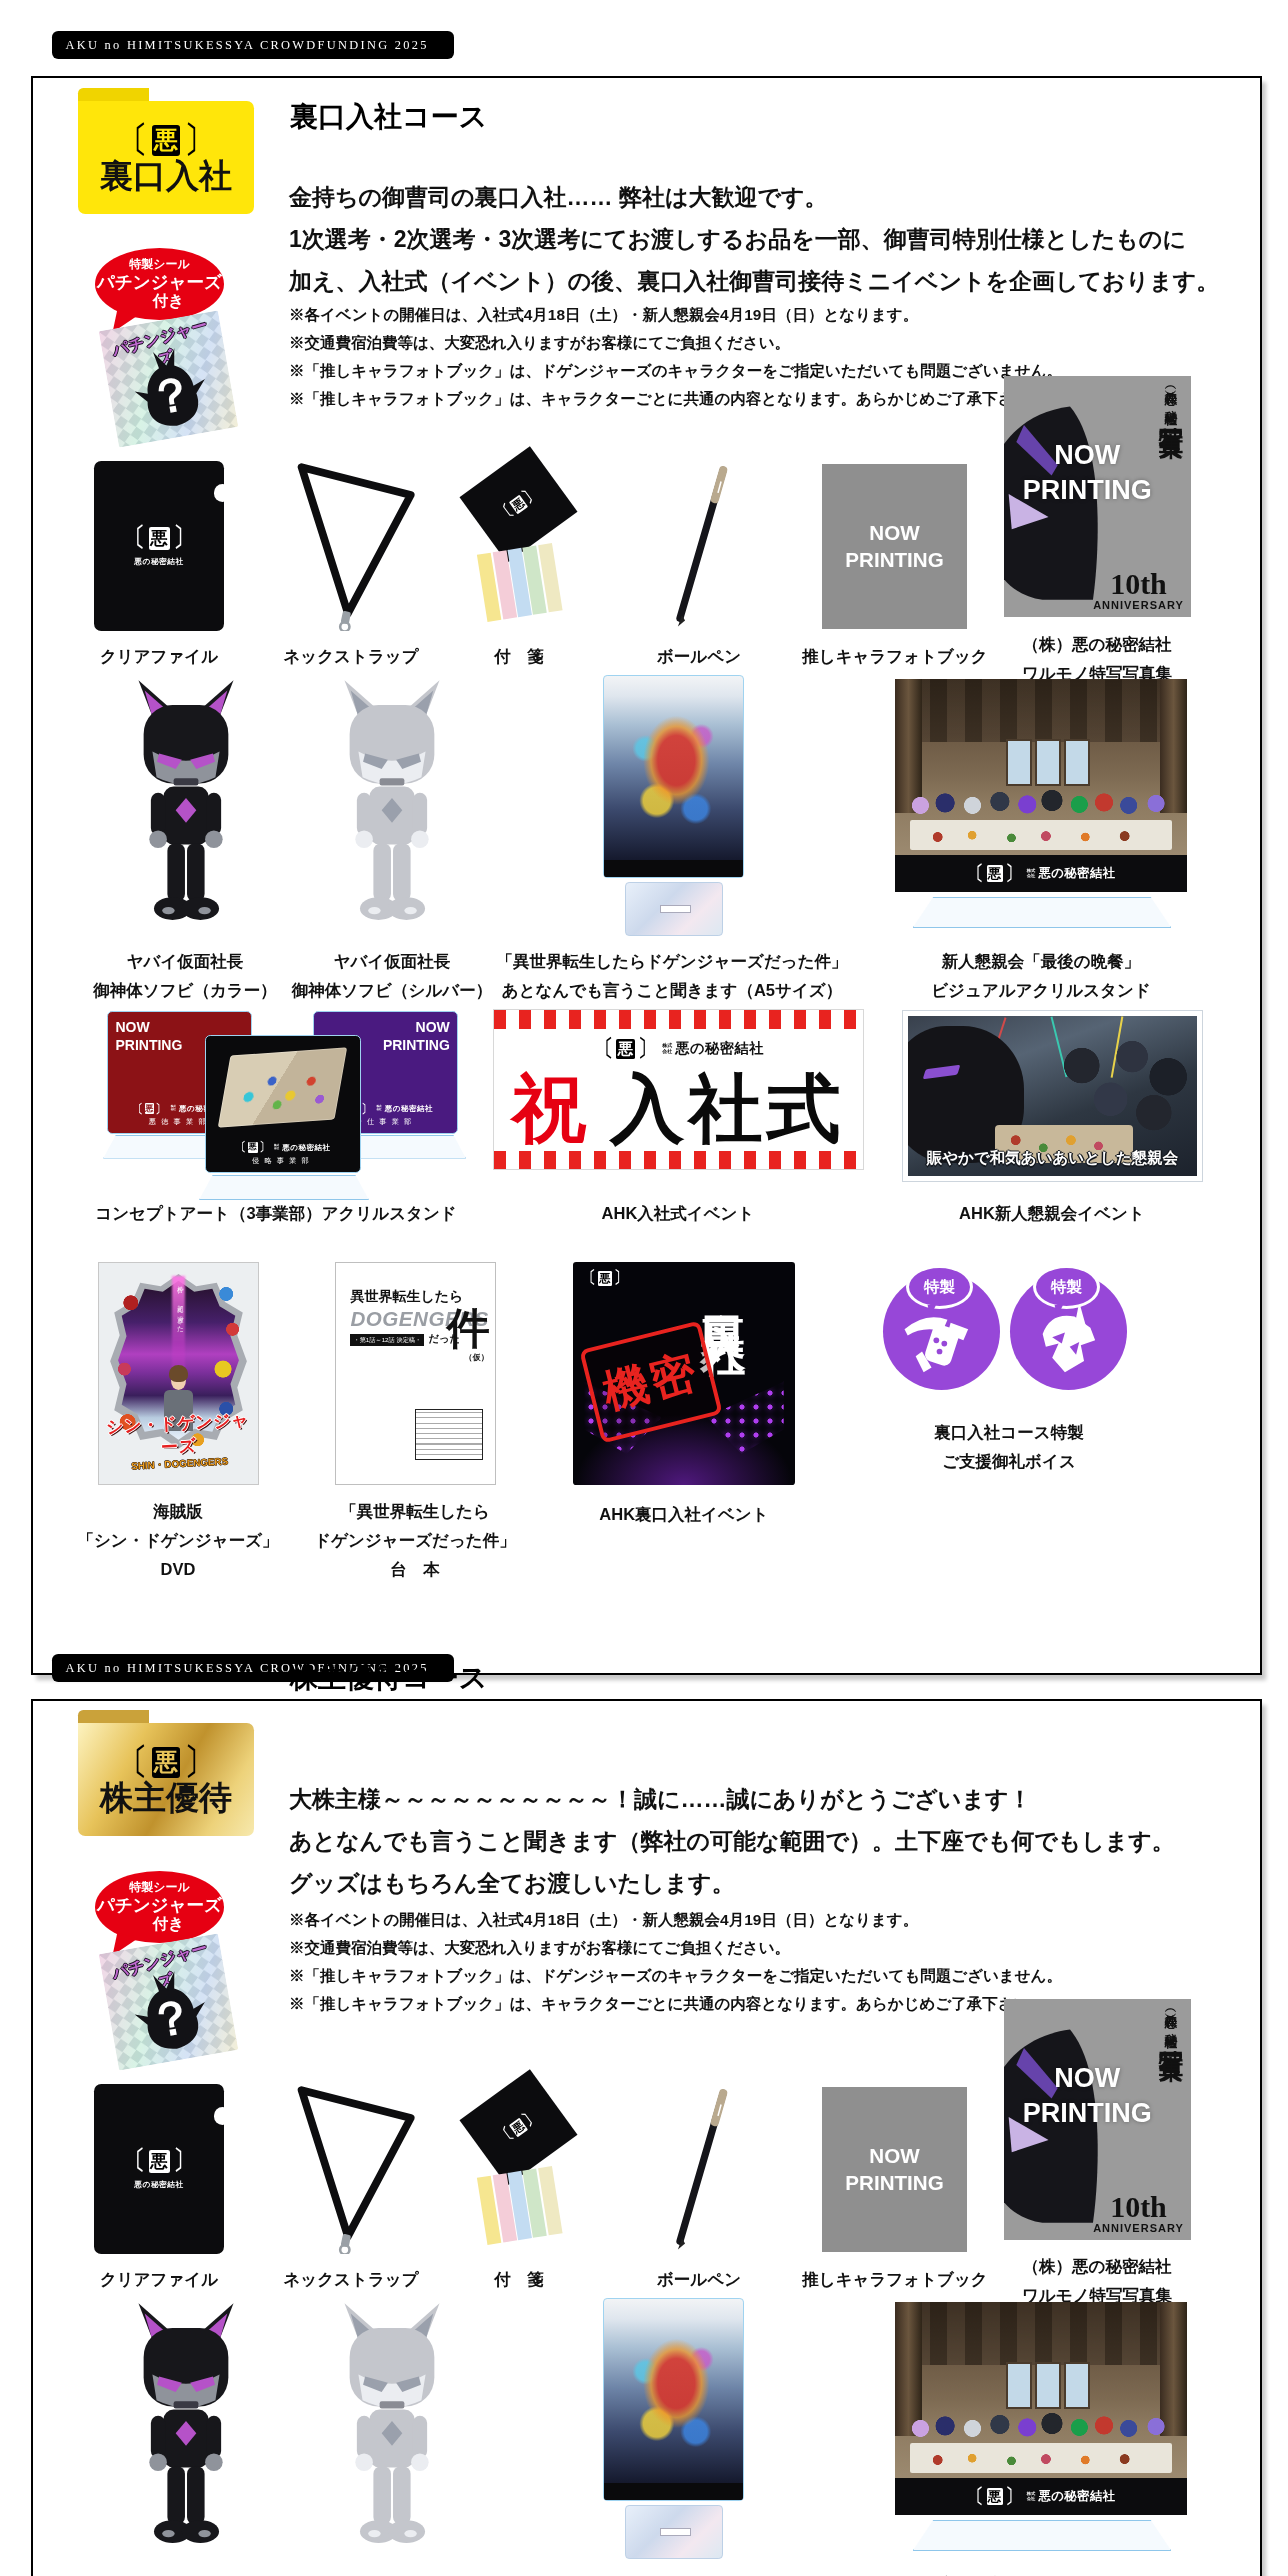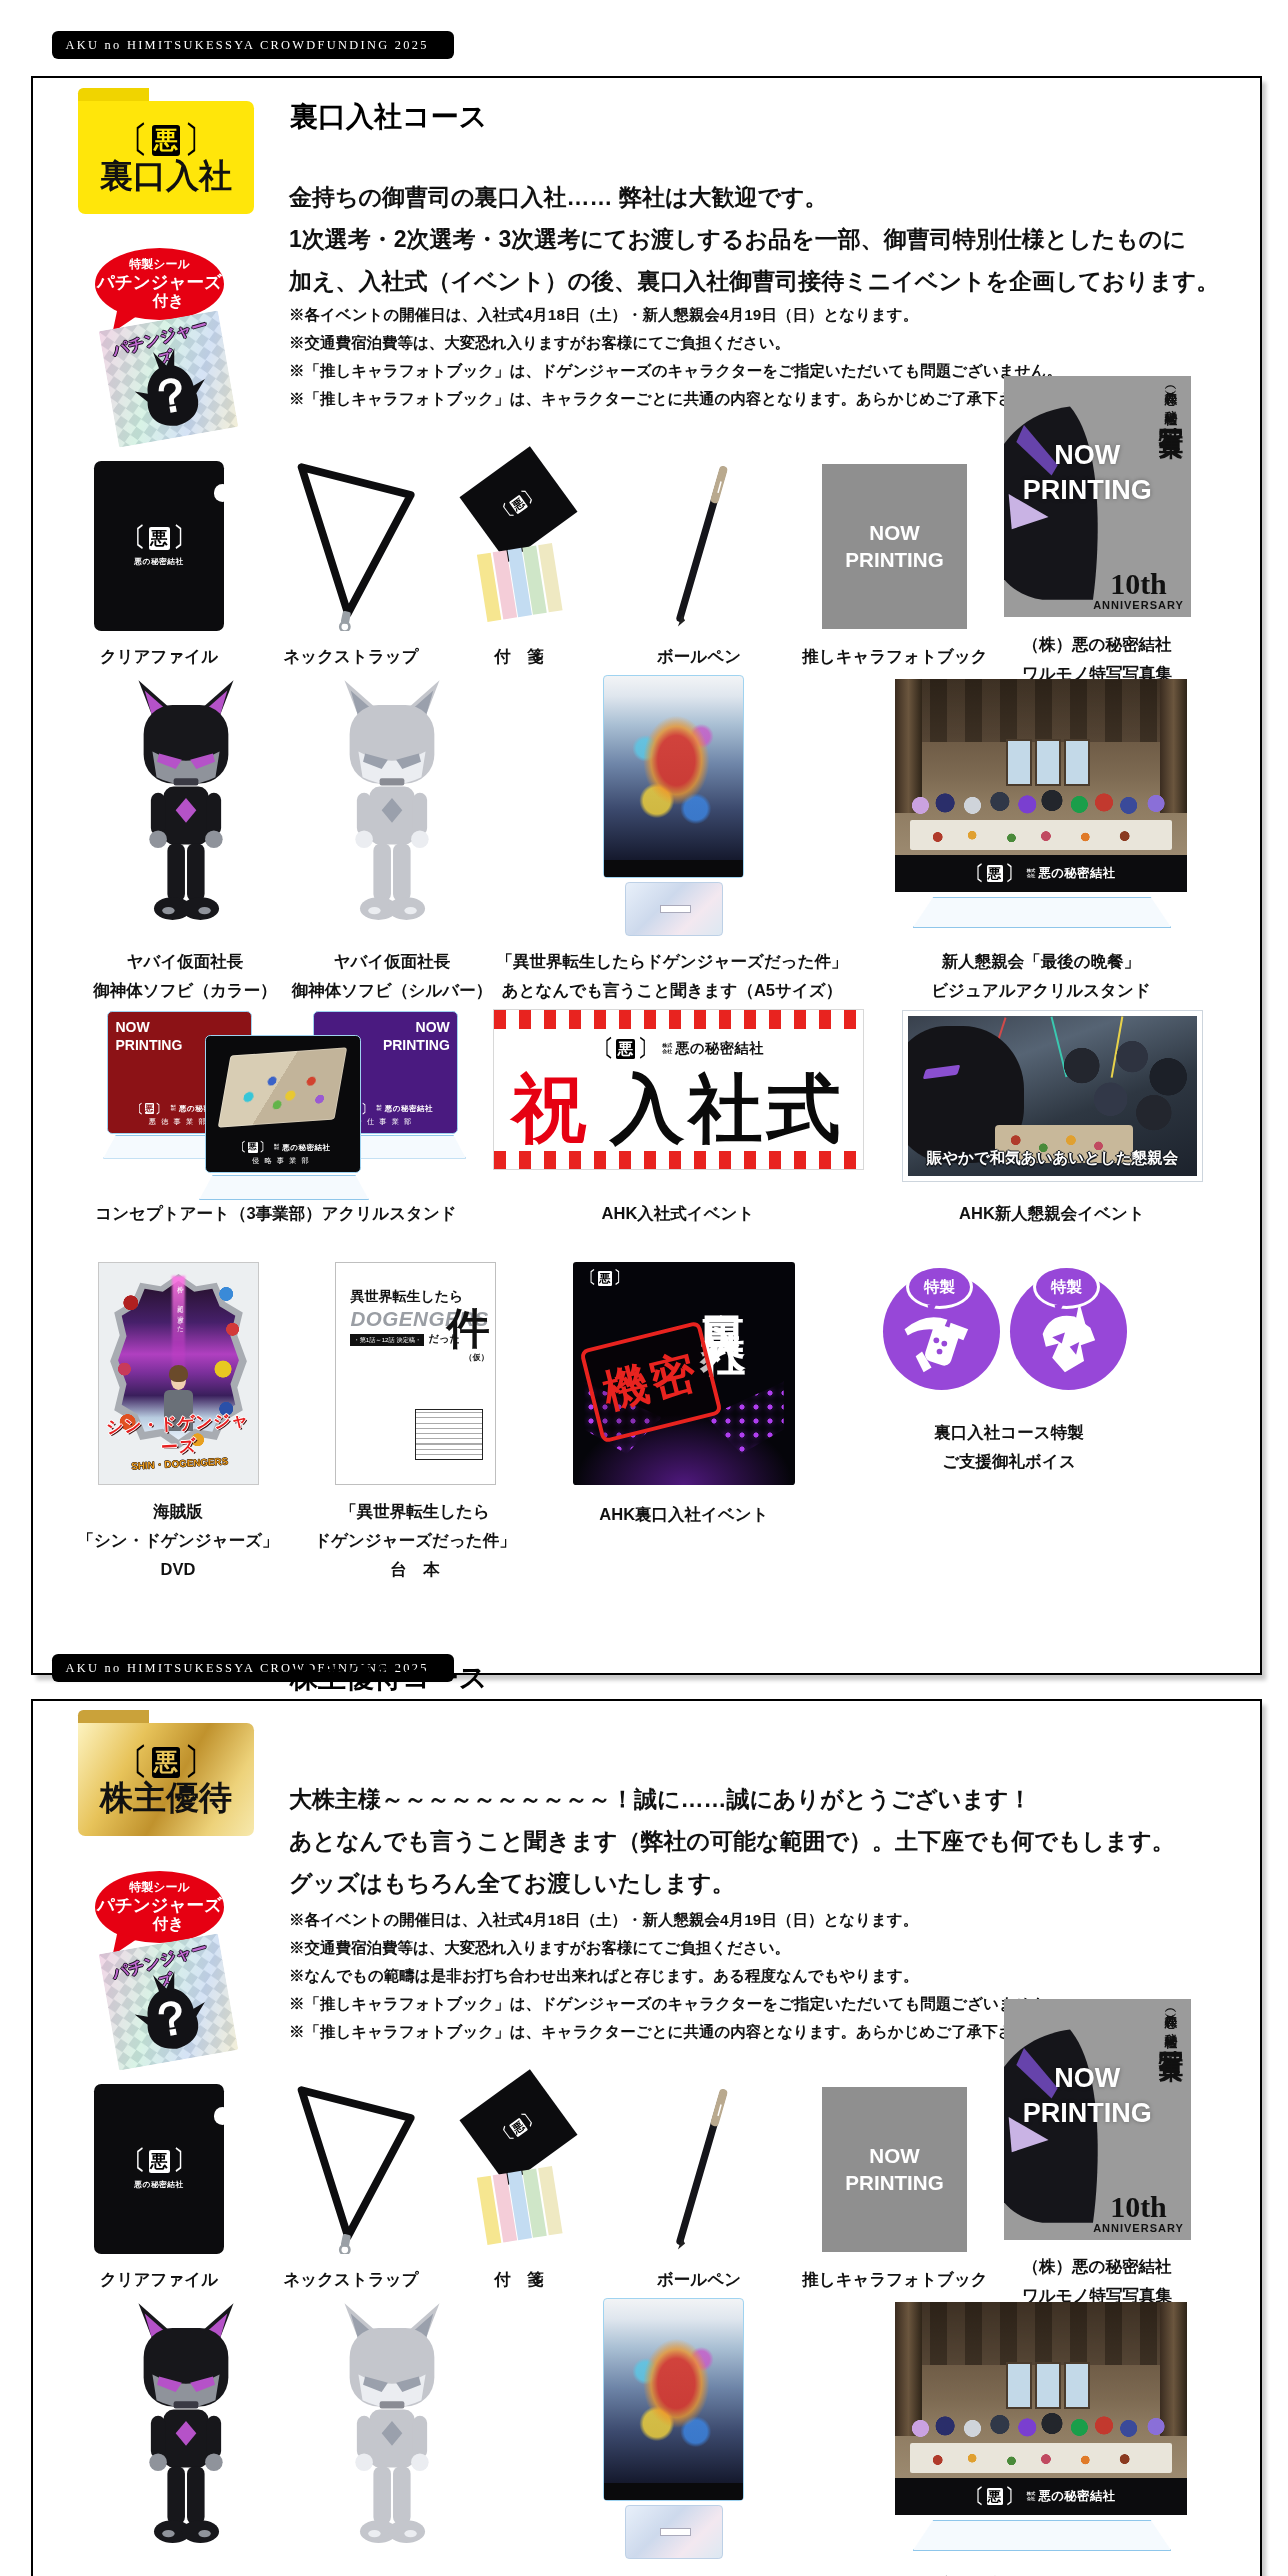--- a/index.html
+++ b/index.html
@@ -663,21 +663,20 @@
 </div>
 <div class="ptitle" style="top:1664px;">株主優待コース</div>
 <div class="pdesc" style="top:1778px;">
   <div>大株主様～～～～～～～～～～！誠に……誠にありがとうございます！</div>
   <div>あとなんでも言うこと聞きます（弊社の可能な範囲で）。土下座でも何でもします。</div>
   <div>グッズはもちろん全てお渡しいたします。</div>
 </div>
 <div class="pnotes" style="top:1906px;">
   <div>※各イベントの開催日は、入社式4月18日（土）・新人懇親会4月19日（日）となります。</div>
   <div>※交通費宿泊費等は、大変恐れ入りますがお客様にてご負担ください。</div>
-  <div>※なんでもの範疇は是非お打ち合わせ出来ればと存じます。ある程度なんでもやります。</div>
   <div>※「推しキャラフォトブック」は、ドゲンジャーズのキャラクターをご指定いただいても問題ございません。</div>
   <div>※「推しキャラフォトブック」は、キャラクターごとに共通の内容となります。あらかじめご了承下さい。</div>
 </div>
 <div id="prod-1">
     <div class="prod" style="left: 95px; top: 1871px; width: 129px; height: 72px;">
       <div class="badge-body">
    <div class="bl s">特製シール</div>
    <div class="bl m">パチンジャーズ</div>
    <div class="bl e">付き</div>
       </div>

